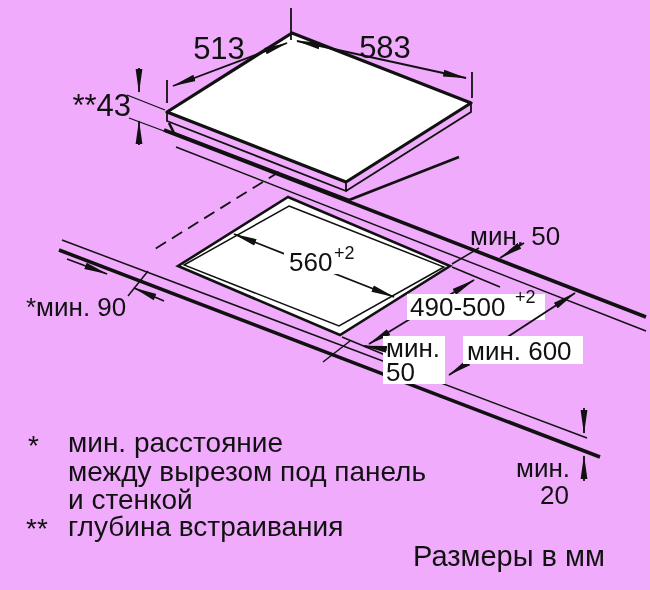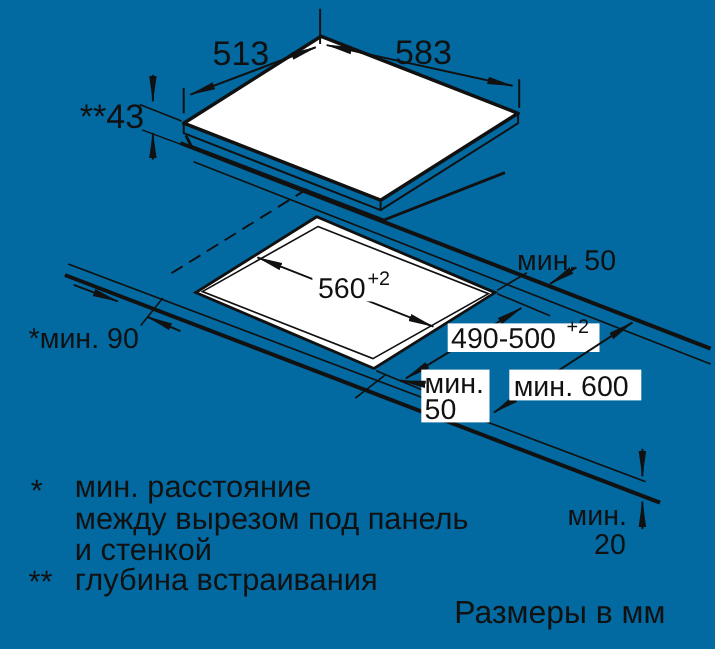--- a/index.html
+++ b/index.html
@@ -1,19 +1,19 @@
 <!DOCTYPE html>
 <html><head>
 <meta charset="utf-8">
 <style>
   html, body { margin: 0; padding: 0; background: #ffffff; }
   .canvas {
     position: relative;
     width: 650px; height: 590px;
-    background: #0369a1;
+    background: #f0abfc;
     font-family: "Liberation Sans", "DejaVu Sans", sans-serif;
     overflow: hidden;
   }
   svg { display: block; }
   text {
     fill: #111111;
     font-family: "Liberation Sans", "DejaVu Sans", sans-serif;
   }
   .dim-big   { font-size: 31px; }
   .dim-mid   { font-size: 26px; }

